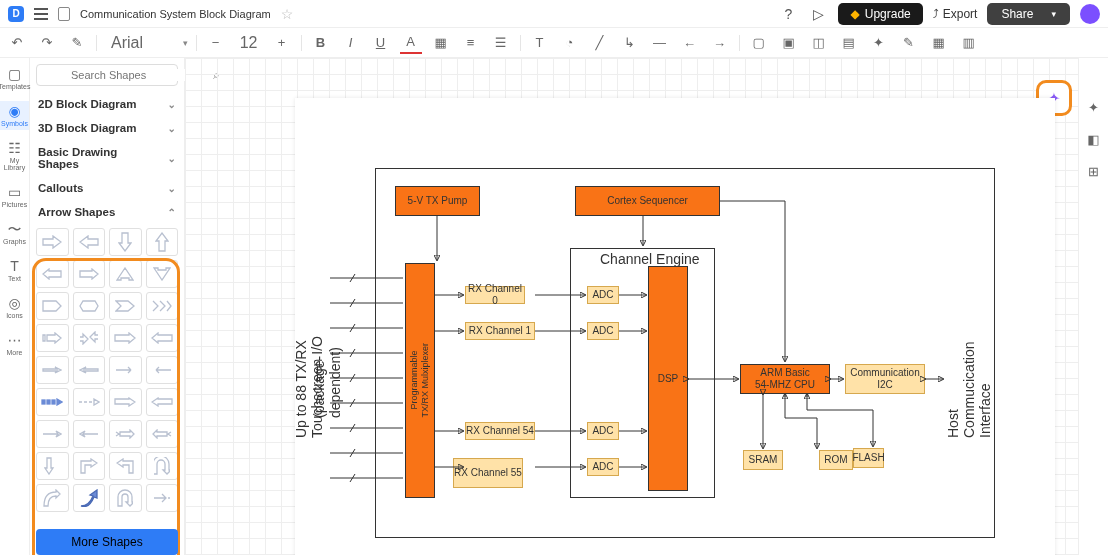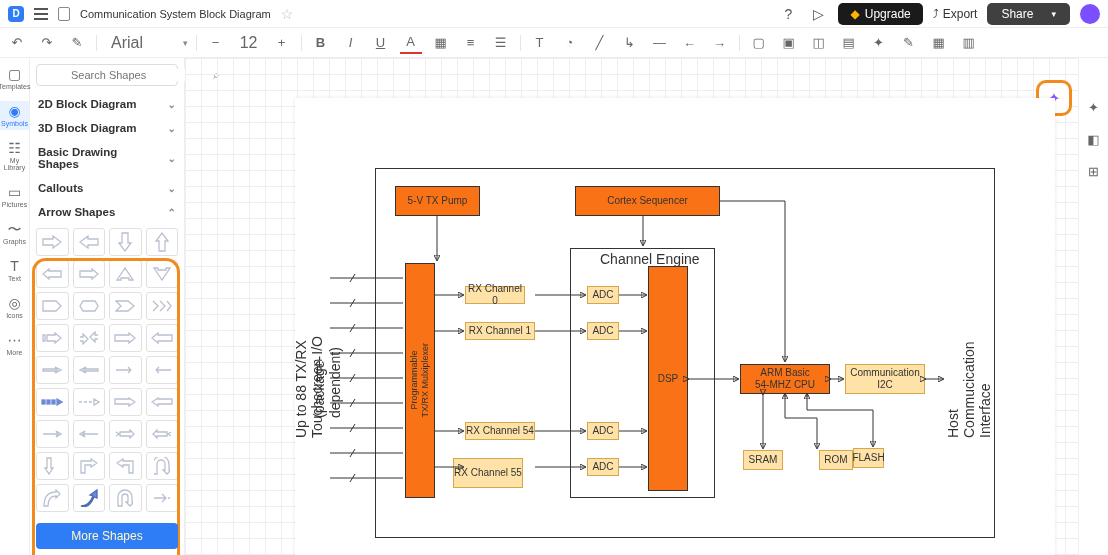--- a/index.html
+++ b/index.html
@@ -44,21 +44,21 @@
 .search input{border:none;outline:none;flex:1;font-size:11px;margin-left:28px;}
 .search .mg{color:#888;}
 .cat{display:flex;justify-content:space-between;align-items:center;padding:6px 2px;font-size:11.5px;font-weight:600;cursor:pointer;gap:16px;}
 .chev{color:#888;font-size:10px;}
 .shape-grid{display:grid;grid-template-columns:repeat(4,1fr);gap:4px;padding:4px 0;}
 .shape-cell{height:28px;border:1px solid #e0e0e0;border-radius:3px;display:flex;align-items:center;justify-content:center;cursor:pointer;background:#fff;}
 .shape-cell svg{stroke:#b8c0d0;fill:none;stroke-width:1.3;}
 .shape-cell.fill svg{fill:#6b8bd6;stroke:#6b8bd6;}
 .highlight{position:absolute;border:3px solid #f28b1e;border-radius:14px;pointer-events:none;}
 .hl1{left:2px;top:200px;width:148px;height:318px;}
-.more-btn{position:absolute;bottom:6px;left:6px;right:6px;background:#2e7cf6;color:#fef9c3;text-align:center;padding:6px;border-radius:4px;font-size:12px;cursor:pointer;margin-top:28px;}
+.more-btn{position:absolute;bottom:0;left:6px;right:6px;background:#2e7cf6;color:#000000;text-align:center;padding:6px;border-radius:4px;font-size:12px;cursor:pointer;margin-top:28px;}
 
 .canvas{flex:1;position:relative;background-image:linear-gradient(#eee 1px,transparent 1px),linear-gradient(90deg,#eee 1px,transparent 1px);background-size:16px 16px;overflow:hidden;}
 .page{position:absolute;left:110px;top:40px;width:760px;height:460px;background:#fff;box-shadow:0 0 4px rgba(0,0,0,0.1);}
 .right-rail{width:30px;border-left:1px solid #eee;display:flex;flex-direction:column;align-items:center;padding-top:40px;gap:14px;}
 .right-ic{width:18px;height:18px;display:flex;align-items:center;justify-content:center;color:#666;cursor:pointer;font-size:13px;}
 
 
 .ai-box{position:absolute;top:22px;right:6px;width:36px;height:36px;border:3px solid #f28b1e;border-radius:10px;display:flex;align-items:center;justify-content:center;background:#fff;}
 .ai-ic{color:#8b5cf6;font-size:16px;}
 

